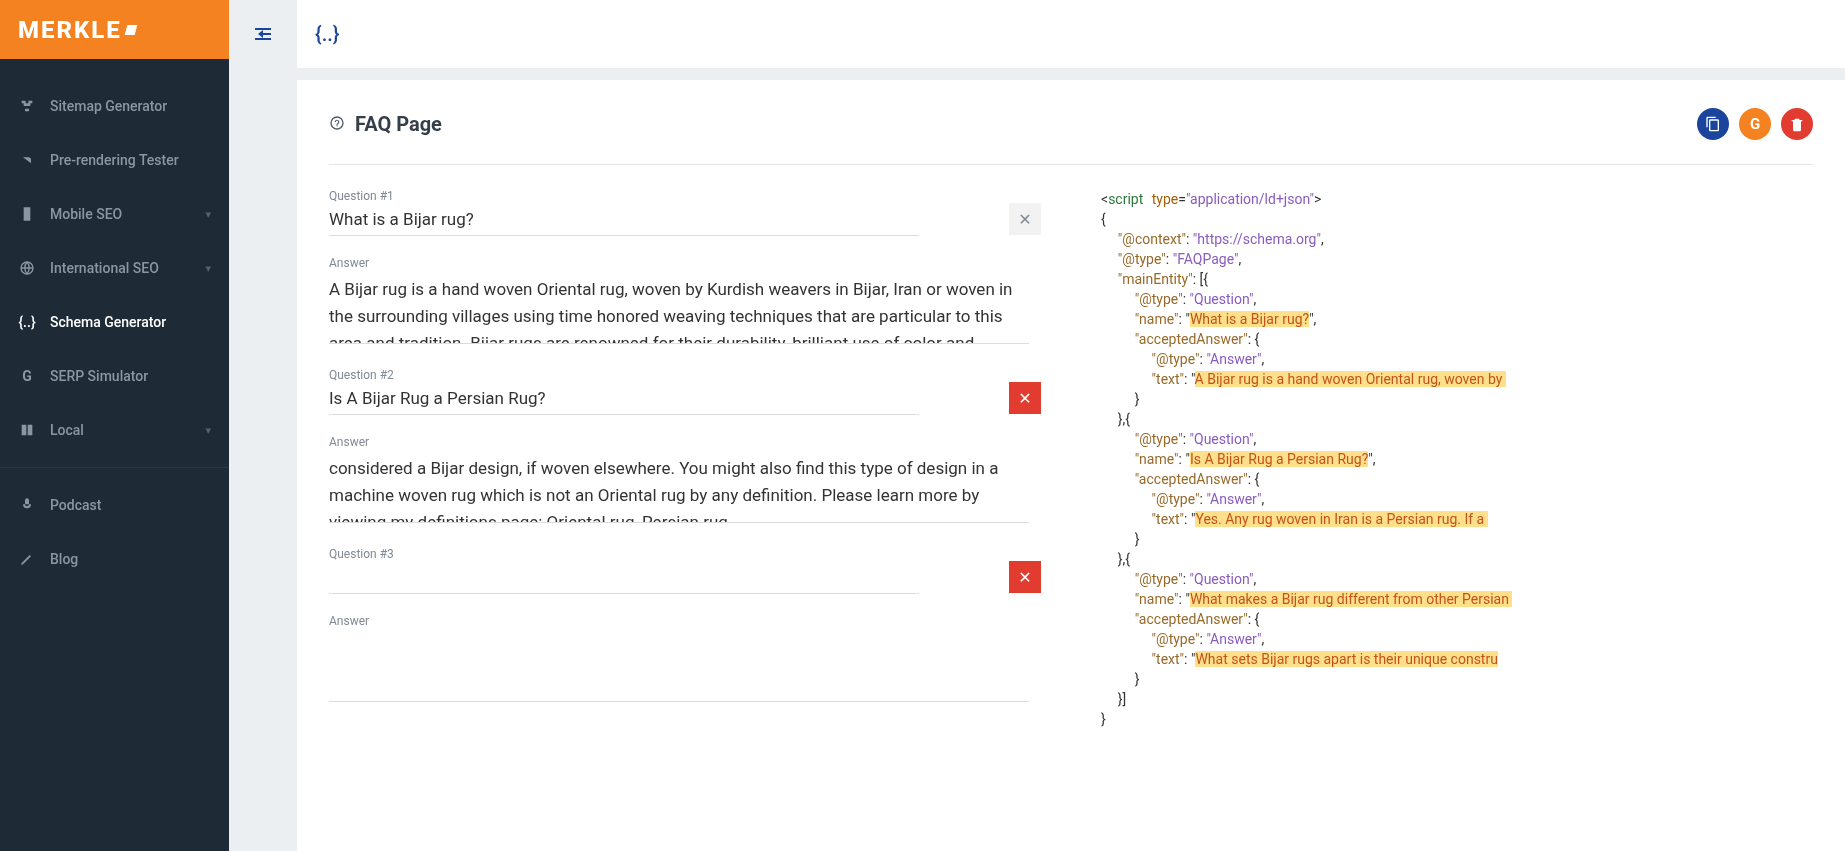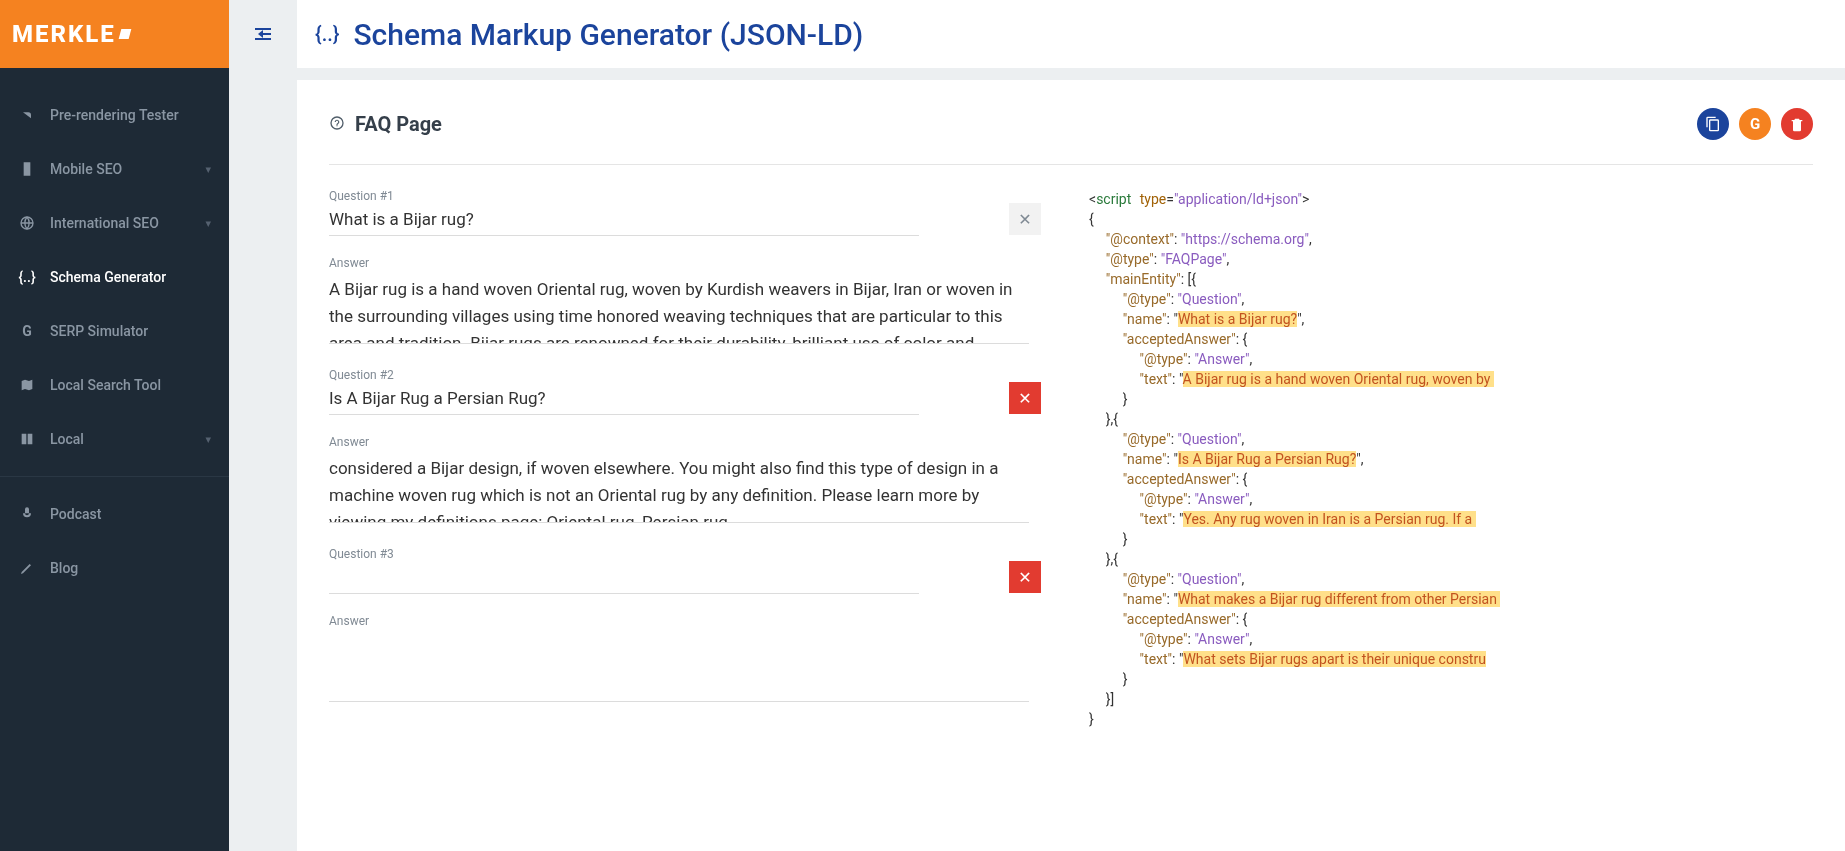--- a/index.html
+++ b/index.html
@@ -1,20 +1,20 @@
 <!DOCTYPE html>
 <html><head>
 <meta charset="utf-8">
 <style>
 * { margin:0; padding:0; box-sizing:border-box; font-family: -apple-system, BlinkMacSystemFont, "Segoe UI", Roboto, sans-serif; }
 html, body { width:1845px; height:851px; overflow:hidden; background:#fff; }
 
 .app { display:flex; height:100%; }
 .sidebar { width:229px; background:#1e2a36; color:#8a96a3; display:flex; flex-direction:column; }
-.logo { background:#f58220; height:68px; display:flex; align-items:center; padding-left:12px; color:#fff; font-weight:800; font-size:24px; letter-spacing:2px; }
+.logo { background:#f58220; height:59px; display:flex; align-items:center; padding-left:18px; color:#fff; font-weight:800; font-size:24px; letter-spacing:2px; }
 .logo-mark { width:10px; height:10px; background:#fff; margin-left:4px; transform:skew(-15deg); display:inline-block; }
 .nav { flex:1; padding-top:20px; }
 .nav-item { display:flex; align-items:center; height:54px; padding:0 18px; cursor:pointer; font-size:14px; font-weight:500; color:#8a96a3; position:relative; }
 .nav-item.active { color:#fff; }
 .nav-item .nicon { width:18px; height:18px; margin-right:14px; display:flex; align-items:center; justify-content:center; }
 .nav-item .chev { position:absolute; right:18px; font-size:11px; color:#556170; }
 .nav-divider { height:1px; background:#2a3744; margin:10px 0; }
 
 .toggle-col { width:68px; background:#eceff1; display:flex; align-items:flex-start; justify-content:center; padding-top:22px; }
 .toggle-btn { color:#1b449c; font-size:24px; cursor:pointer; }
@@ -29,21 +29,21 @@
 .card-head { display:flex; align-items:center; justify-content:space-between; padding-bottom:24px; border-bottom:1px solid #e5e5e5; }
 .card-head-left { display:flex; align-items:center; }
 .card-head-left .qicon { color:#515e6a; font-size:18px; margin-right:10px; }
 .card-head-title { color:#353f4a; font-size:20px; font-weight:700; }
 .card-head-right { display:flex; gap:10px; }
 .circ { width:32px; height:32px; border-radius:50%; display:flex; align-items:center; justify-content:center; color:#fff; font-size:15px; cursor:pointer; }
 .circ.blue { background:#1b449c; }
 .circ.orange { background:#f58220; font-weight:700; }
 .circ.red { background:#e23b30; }
 
-.card-body { flex:1; display:flex; gap:40px; overflow:hidden; padding-top:24px; }
+.card-body { flex:1; display:flex; gap:52px; overflow:hidden; padding-top:24px; }
 .form-col { width:720px; overflow-y:auto; padding-right:8px; }
 .code-col { flex:1; overflow:auto; font-family: "Consolas","Menlo",monospace; font-size:14px; line-height:20px; white-space:pre; color:#333; }
 
 .field-group { margin-bottom:20px; position:relative; }
 .field-label { color:#808a94; font-size:12px; margin-bottom:2px; }
 .field-input { width:590px; border:none; border-bottom:1px solid #dcdcdc; font-size:17px; color:#333; padding:4px 0 6px 0; outline:none; }
 .field-textarea { width:700px; min-height:72px; border:none; border-bottom:1px solid #dcdcdc; font-size:17px; color:#333; padding:4px 0 6px 0; outline:none; resize:none; overflow-y:auto; line-height:27px; }
 .rm-btn { position:absolute; right:0; top:14px; width:32px; height:32px; display:flex; align-items:center; justify-content:center; cursor:pointer; font-size:16px; color:#808a94; background:#f2f2f2; }
 .rm-btn.red { background:#e23b30; color:#fff; }
 
@@ -63,20 +63,28 @@
 <div class="app">
   <div class="sidebar">
     <div class="logo">
       <span>MERKLE</span>
         <span class="logo-mark"></span>
     </div>
     <div class="nav" id="nav">
         <div class="nav-item">
           <span class="nicon">
             <svg viewBox="0 0 24 24">
+              <path d="M4 4h6v4H4zM14 4h6v4h-6zM9 16h6v4H9zM7 8v4h10V8M12 12v4"></path>
+            </svg>
+          </span>
+          <span>Sitemap Generator</span>
+        </div>
+        <div class="nav-item">
+          <span class="nicon">
+            <svg viewBox="0 0 24 24">
               <path d="M6 3v18M6 8h8a4 4 0 014 4v5M18 3v3"></path>
             </svg>
           </span>
           <span>Pre-rendering Tester</span>
         </div>
         <div class="nav-item">
           <span class="nicon">
             <svg viewBox="0 0 24 24">
               <path d="M7 2h10v20H7zM11 19h2"></path>
             </svg>
@@ -98,28 +106,20 @@
           <span class="nicon">
             <span style="font-size:14px">{..}</span>
           </span>
           <span>Schema Generator</span>
         </div>
         <div class="nav-item">
           <span class="nicon">
             <span style="font-weight:700">G</span>
           </span>
           <span>SERP Simulator</span>
-        </div>
-        <div class="nav-item">
-          <span class="nicon">
-            <svg viewBox="0 0 24 24">
-              <path d="M4 6l5-2 6 2 5-2v14l-5 2-6-2-5 2z"></path>
-            </svg>
-          </span>
-          <span>Local Search Tool</span>
         </div>
         <div class="nav-item">
           <span class="nicon">
             <svg viewBox="0 0 24 24">
               <path d="M4 4h7v16H4zM13 4h7v16h-7z"></path>
             </svg>
           </span>
           <span>Local</span>
           <span class="chev">▾</span>
         </div>
@@ -147,21 +147,20 @@
     <div class="toggle-btn">
       <svg viewBox="0 0 24 24" style="width:24px;height:24px">
           <path d="M4 6h16v2H4zM4 16h16v2H4zM12 11H4v2h8v3l5-4-5-4z" transform="scale(-1,1) translate(-24,0)"></path>
         </svg>
     </div>
   </div>
 
   <div class="main">
     <div class="page-header">
       <span class="braces">{..}</span>
-      <span class="page-title">Schema Markup Generator (JSON-LD)</span>
     </div>
     <div class="content">
       <div class="card">
         <div class="card-head">
           <div class="card-head-left">
             <span class="qicon">
               <svg viewBox="0 0 24 24">
                   <path d="M12 2a10 10 0 100 20 10 10 0 000-20zm0 2a8 8 0 110 16 8 8 0 010-16zm-.9 11.5h1.8V17h-1.8zm.9-8.5c-1.93 0-3.5 1.57-3.5 3.5h1.8c0-.94.76-1.7 1.7-1.7.94 0 1.7.76 1.7 1.7 0 .85-.5 1.3-1.2 1.9-.8.7-1.4 1.3-1.4 2.6h1.8c0-.8.4-1.1 1.1-1.7.8-.7 1.5-1.5 1.5-2.8 0-1.93-1.57-3.5-3.5-3.5z"></path>
                 </svg>
             </span>

